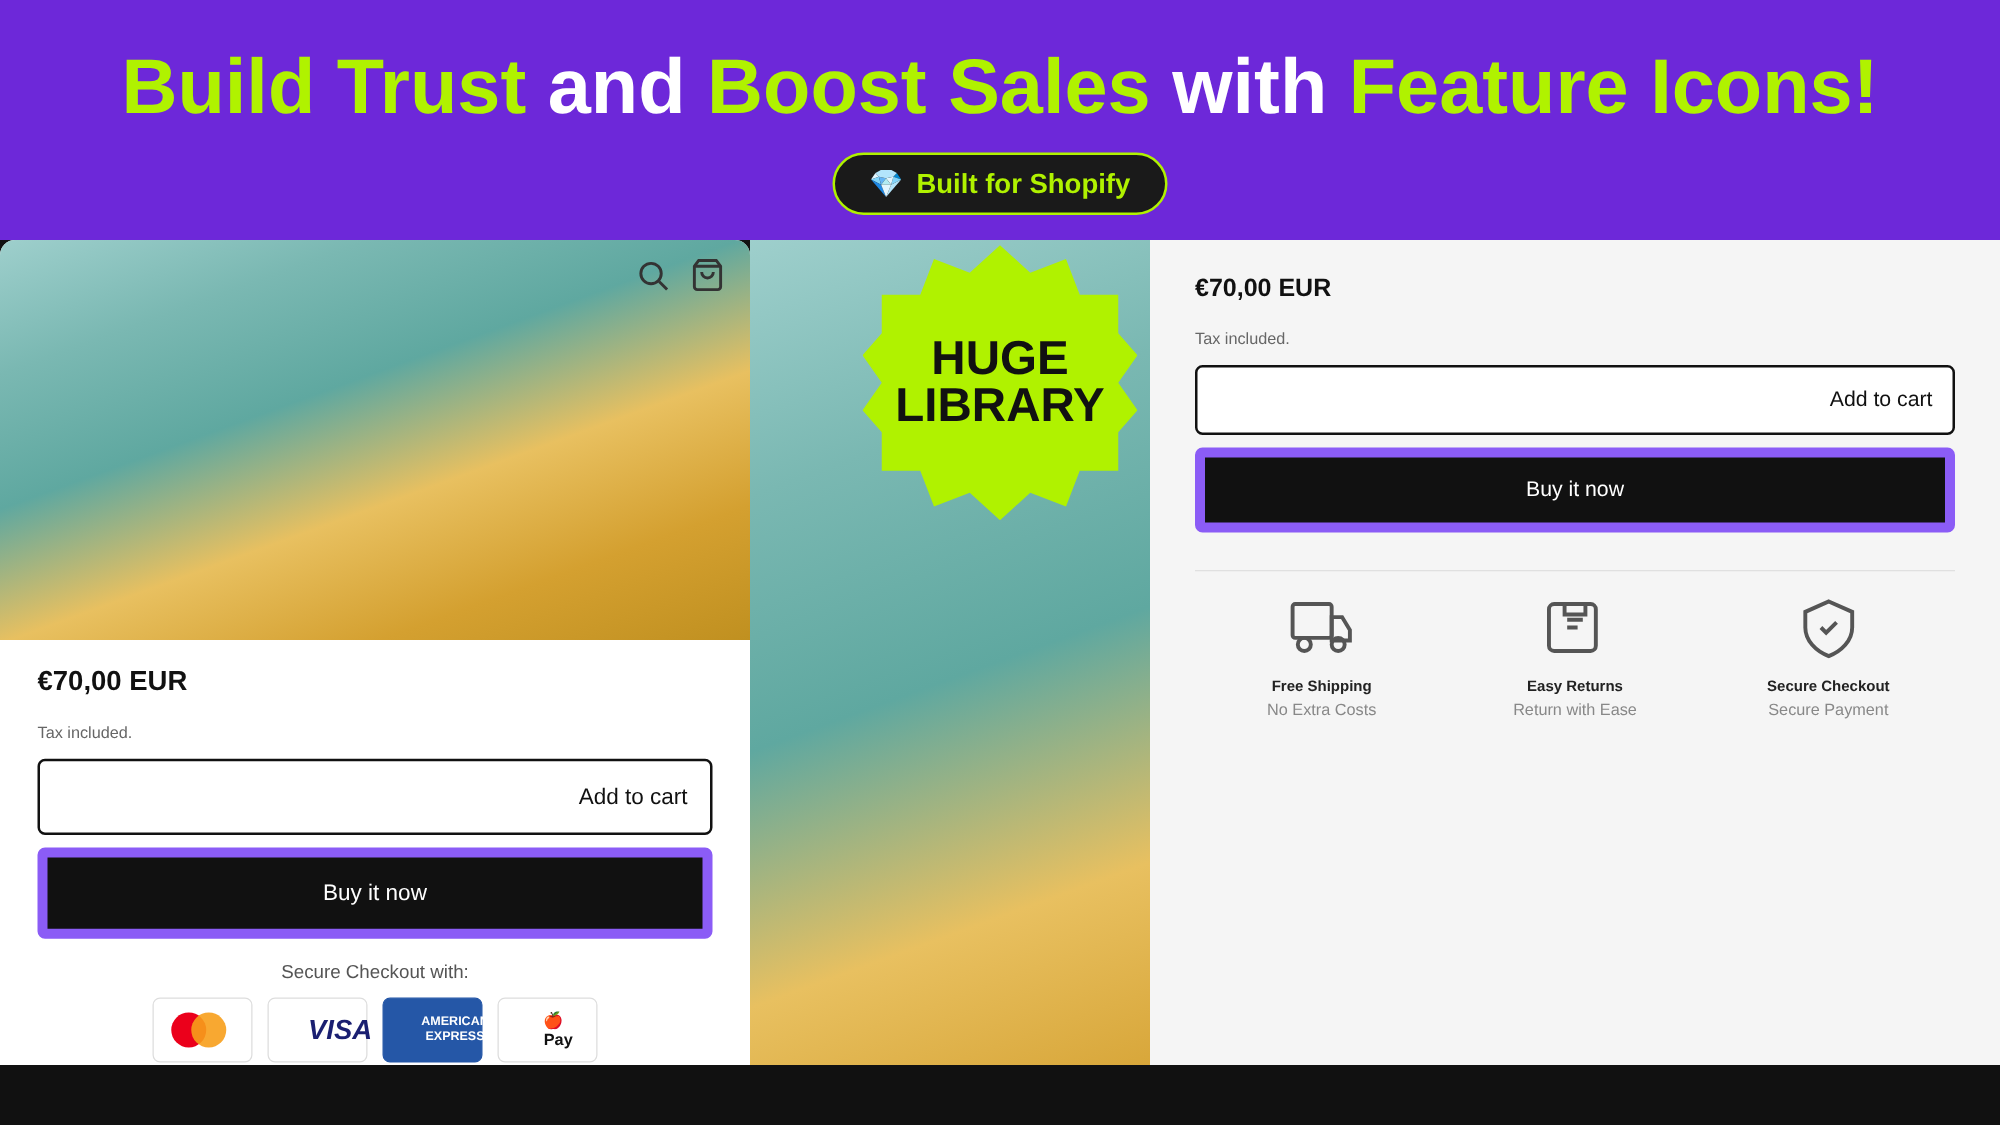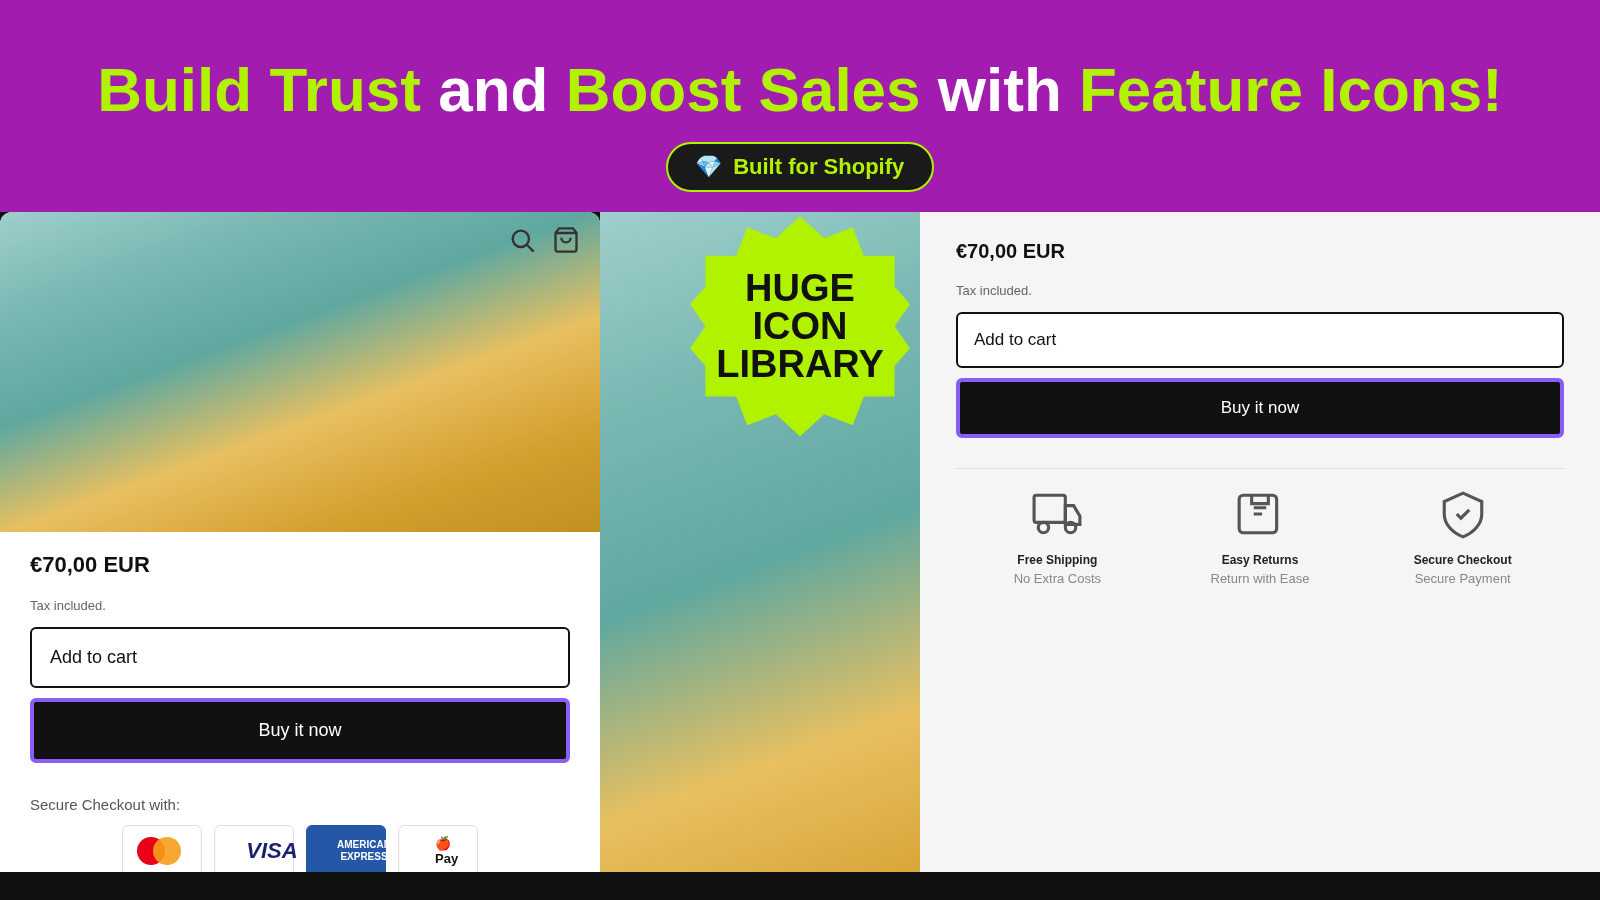--- a/index.html
+++ b/index.html
@@ -8,22 +8,22 @@
       height: 900px;
       background: #111;
       font-family: -apple-system, BlinkMacSystemFont, 'Segoe UI', sans-serif;
       overflow: hidden;
       position: relative;
     }
 
     
     .header {
       text-align: center;
-      padding: 56px 20px 20px;
-      background: #a21caf;
+      padding: 36px 20px 20px;
+      background: #6d28d9;
     }
     .header h1 {
       font-size: 62px;
       font-weight: 900;
       line-height: 1.1;
       color: #fff;
     }
     .header h1 .green { color: #b0f200; }
     .header h2 {
       font-size: 32px;
@@ -113,42 +113,43 @@
     .btn-add-cart {
       display: block;
       width: 100%;
       padding: 18px;
       background: #fff;
       border: 2px solid #111;
       border-radius: 6px;
       font-size: 18px;
       font-weight: 500;
       color: #111;
-      text-align: left;
+      text-align: right;
       cursor: pointer;
       margin-top: 14px;
     }
     .btn-buy-now {
       display: block;
       width: 100%;
       padding: 18px;
       background: #111;
-      border: 4px solid #8b5cf6;
+      border: 8px solid #8b5cf6;
       border-radius: 6px;
       font-size: 18px;
       font-weight: 500;
       color: #fff;
       text-align: center;
       cursor: pointer;
       margin-top: 10px;
     }
 
     
     .secure-checkout {
-      margin-top: 33px;
+      text-align: center;
+      margin-top: 18px;
       color: #555;
       font-size: 15px;
     }
     .payment-icons {
       display: flex;
       justify-content: center;
       gap: 12px;
       margin-top: 12px;
     }
     .payment-badge {
@@ -436,19 +437,18 @@
           <div class="feature-title">Secure Checkout</div>
           <div class="feature-sub">Secure Payment</div>
         </div>
       </div>
     </div>
 
     <div class="huge-badge">
       <div class="starburst">
         <div class="starburst-text">
           <div>HUGE</div>
-          <div>ICON</div>
           <div>LIBRARY</div>
         </div>
       </div>
     </div>
   </div>
 </div>
 
 </body></html>

